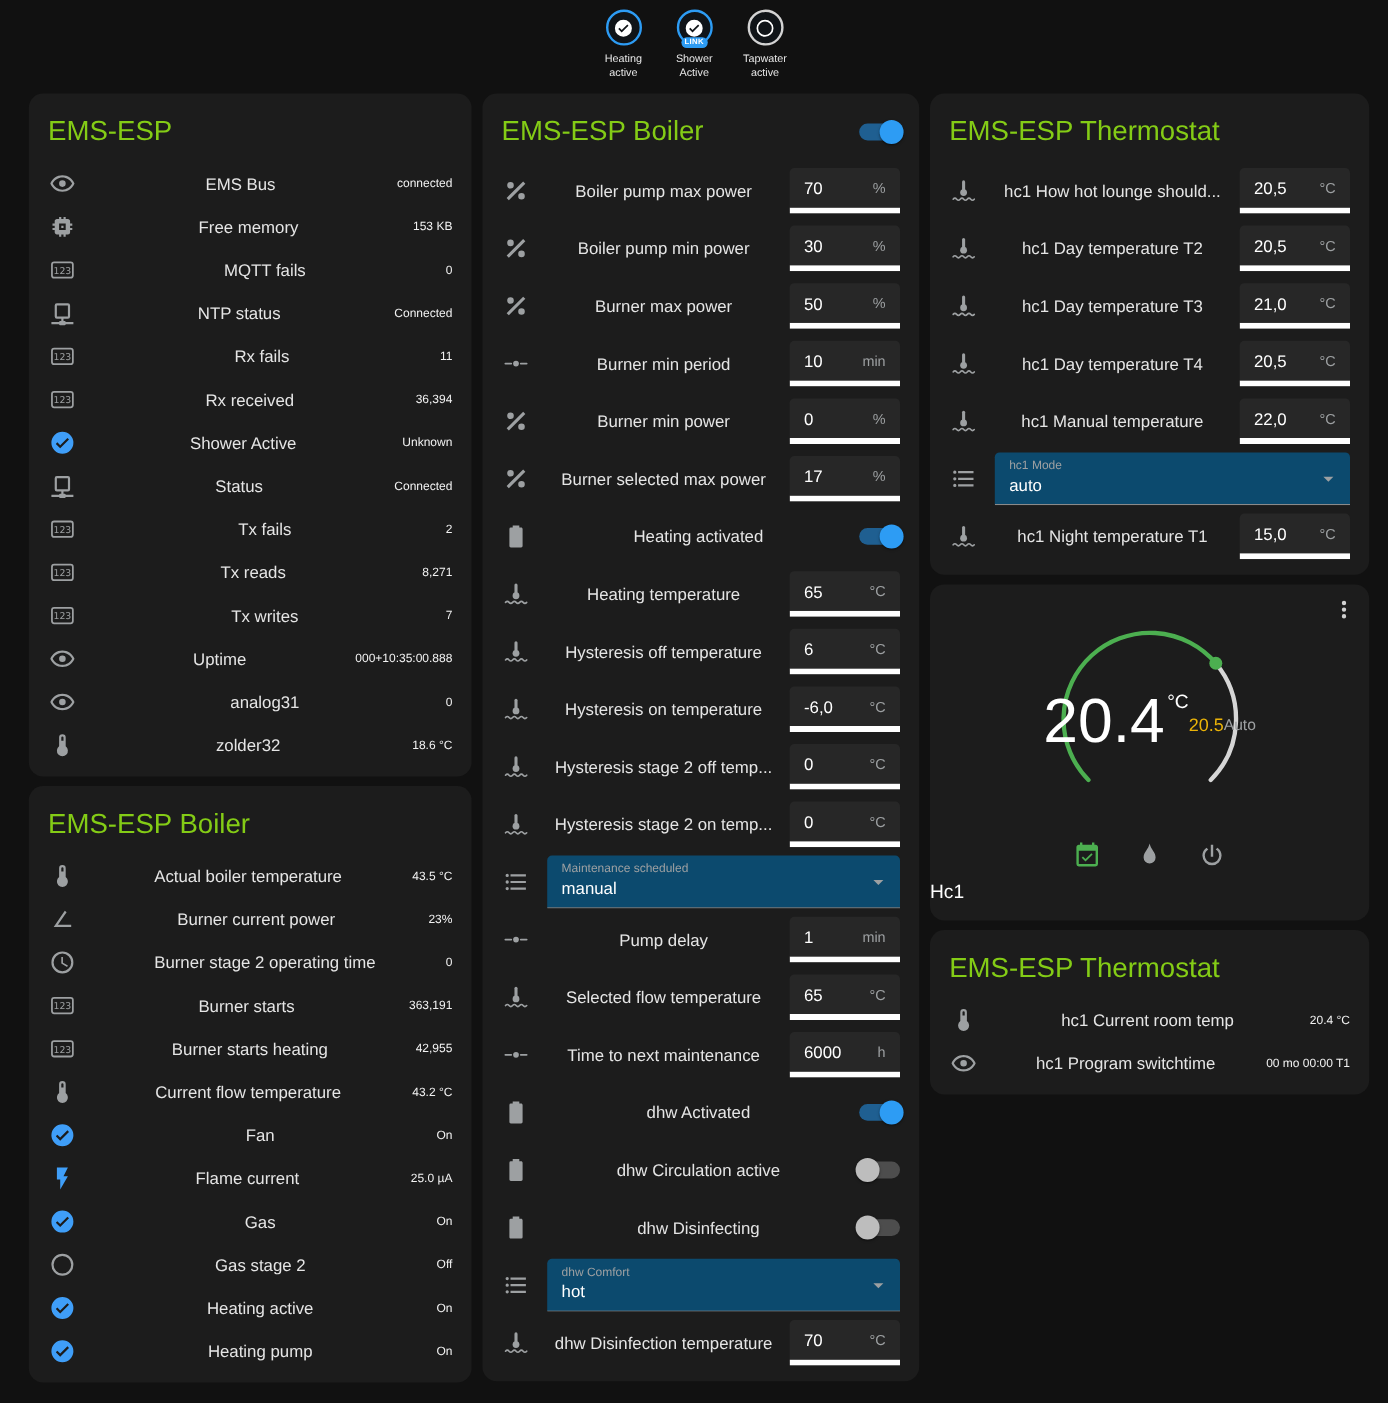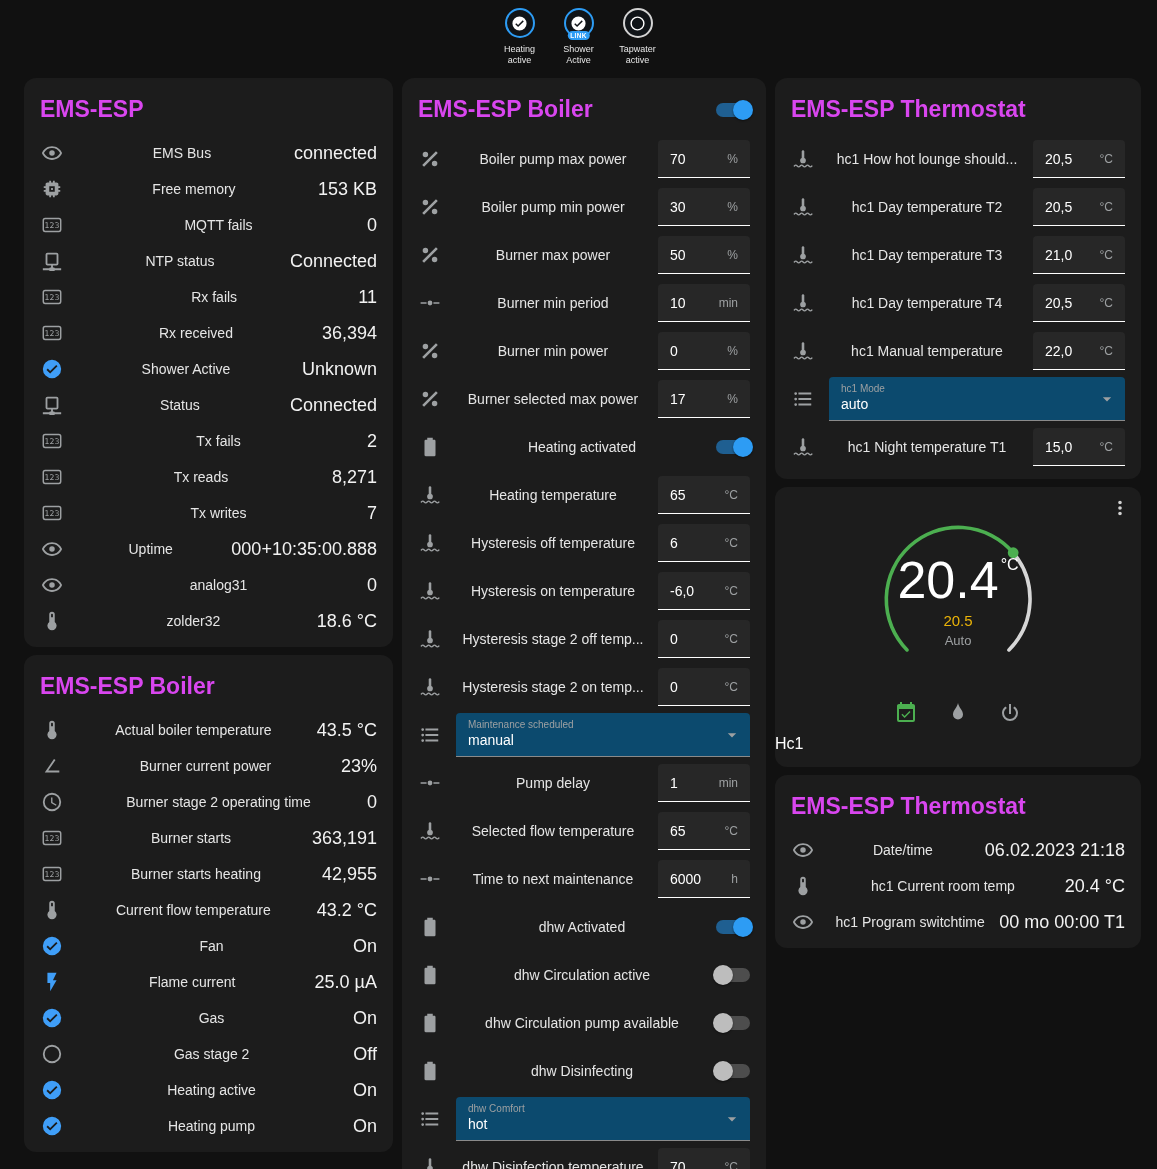--- a/index.html
+++ b/index.html
@@ -12,33 +12,33 @@
   .badge-circle { width:30px; height:30px; border-radius:50%; border:2px solid #2d9cf4;
     display:flex; align-items:center; justify-content:center; position:relative; background:#101418; }
   .badge-circle.off { border-color:#d3d3d3; }
   .badge-link { position:absolute; bottom:-4px; left:50%; transform:translateX(-50%);
     background:#2d9cf4; color:#fff; font-size:6.5px; font-weight:bold; border-radius:6px; padding:1px 3px; letter-spacing:.3px; }
   .badge-label { font-size:9px; color:#e7e7e7; text-align:center; margin-top:6px; line-height:1.25; }
 
   
   .main { display:grid; grid-template-columns:369px 364px 366px; gap:9px; padding:0 15px 0 24px; align-items:start; }
   .card { background:#1c1c1c; border-radius:12px; margin-bottom:8px; padding-bottom:8px; overflow:hidden; }
-  .card-title { font-size:23px; font-weight:700; color:#d946ef; padding:18px 16px 12px;
+  .card-title { font-size:23px; font-weight:400; color:#84cc16; padding:18px 16px 12px;
     display:flex; justify-content:space-between; align-items:center; }
 
   
   .row { display:flex; align-items:center; padding:0 16px; min-height:36px; }
   .row.control { min-height:48px; }
   .icon { width:24px; height:24px; margin-right:14px; color:#9da0a2; flex:none;
     display:flex; align-items:center; justify-content:center; }
   .icon.blue { color:#3f9ef8; }
   .label { flex:1; font-size:14px; color:#e5e5e5; white-space:nowrap; overflow:hidden; text-overflow:ellipsis; padding-right:8px;text-align:center; }
-  .value { font-size:18px; color:#f2f2f2; text-align:right; white-space:nowrap; }
-
-  .numbox { background:#272727; border-bottom:1px solid #ffffff; border-radius:4px 4px 0 0;
+  .value { font-size:10px; color:#f2f2f2; text-align:right; white-space:nowrap; }
+
+  .numbox { background:#272727; border-bottom:5px solid #ffffff; border-radius:4px 4px 0 0;
     height:38px; width:92px; display:flex; align-items:center; justify-content:space-between;
     padding:0 12px; gap:6px; flex:none; cursor:text; }
   .numbox .num { font-size:14px; color:#ffffff; }
   .numbox .unit { font-size:12px; color:#9da0a2; }
 
   .selectbox { flex:1; background:#0c4a6e; border-bottom:1px solid #8a8a8a; border-radius:4px 4px 0 0;
     height:44px; padding:6px 34px 0 12px; position:relative; cursor:pointer; }
   .selectbox .slabel { font-size:10px; color:#9da0a2; }
   .selectbox .sval { font-size:14px; color:#ffffff; margin-top:2px; }
   .selectbox .caret { position:absolute; right:8px; top:50%; transform:translateY(-50%); color:#9da0a2; }
@@ -49,21 +49,21 @@
     border-radius:50%; background:#2d9cf4; box-shadow:0 1px 2px rgba(0,0,0,.5); }
   .toggle.off { background:#4d4d4d; }
   .toggle.off::after { content:""; position:absolute; left:-3px; top:-3px; width:20px; height:20px;
     border-radius:50%; background:#bdbdbd; box-shadow:0 1px 2px rgba(0,0,0,.5); }
 
   
   .thermo-card { position:relative; padding:10px 0 14px; }
   .kebab { position:absolute; top:10px; right:8px; color:#d0d0d0; width:24px; height:24px; cursor:pointer; }
   .dial { width:190px; height:180px; margin:12px auto 0; position:relative; }
   .dial svg.arc { position:absolute; left:0; top:0; }
-  .dial-text { position:absolute; inset:0; display:flex; flex-direction:column; align-items:center; justify-content:center; padding-top:4px; }
+  .dial-text { position:absolute; inset:0; display:flex; flex-direction:row; align-items:center; justify-content:center; padding-top:4px; }
   .cur { font-size:52px; color:#ffffff; line-height:1; }
   .cur sup { font-size:16px; color:#ffffff; vertical-align:28px; margin-left:2px; }
   .target { font-size:15px; color:#eab308; margin-top:6px; }
   .hvmode { font-size:13px; color:#9da0a2; margin-top:4px; }
   .mode-icons { display:flex; justify-content:center; gap:28px; margin-top:12px; }
   .micon { width:24px; height:24px; color:#9da0a2; cursor:pointer; }
   .micon.active { color:#4caf50; }
   .thermo-name { font-size:16px; color:#ffffff; margin-top:10px; }
 </style>
 </head>
@@ -581,29 +581,20 @@
           <span class="label">dhw Activated</span>
           <div class="toggle on"></div>
         </div>
         <div class="row control">
           <span class="icon">
             <svg viewBox="0 0 24 24" width="22" height="22" fill="currentColor">
               <path d="M16.67,4H15V2H9V4H7.33A1.33,1.33 0 0,0 6,5.33V20.67C6,21.4 6.6,22 7.33,22H16.67A1.33,1.33 0 0,0 18,20.67V5.33C18,4.6 17.4,4 16.67,4Z"></path>
             </svg>
           </span>
           <span class="label">dhw Circulation active</span>
-          <div class="toggle off"></div>
-        </div>
-        <div class="row control">
-          <span class="icon">
-            <svg viewBox="0 0 24 24" width="22" height="22" fill="currentColor">
-              <path d="M16.67,4H15V2H9V4H7.33A1.33,1.33 0 0,0 6,5.33V20.67C6,21.4 6.6,22 7.33,22H16.67A1.33,1.33 0 0,0 18,20.67V5.33C18,4.6 17.4,4 16.67,4Z"></path>
-            </svg>
-          </span>
-          <span class="label">dhw Circulation pump available</span>
           <div class="toggle off"></div>
         </div>
         <div class="row control">
           <span class="icon">
             <svg viewBox="0 0 24 24" width="22" height="22" fill="currentColor">
               <path d="M16.67,4H15V2H9V4H7.33A1.33,1.33 0 0,0 6,5.33V20.67C6,21.4 6.6,22 7.33,22H16.67A1.33,1.33 0 0,0 18,20.67V5.33C18,4.6 17.4,4 16.67,4Z"></path>
             </svg>
           </span>
           <span class="label">dhw Disinfecting</span>
           <div class="toggle off"></div>
@@ -771,29 +762,20 @@
         </div>
         <div class="thermo-name">Hc1</div>
       </div>
       <div class="card">
         <div class="card-title">
           <span>EMS-ESP Thermostat</span>
         </div>
         <div class="row">
           <span class="icon">
             <svg viewBox="0 0 24 24" width="22" height="22" fill="currentColor">
-              <path d="M12,9A3,3 0 0,1 15,12A3,3 0 0,1 12,15A3,3 0 0,1 9,12A3,3 0 0,1 12,9M12,4.5C17,4.5 21.27,7.61 23,12C21.27,16.39 17,19.5 12,19.5C7,19.5 2.73,16.39 1,12C2.73,7.61 7,4.5 12,4.5M3.18,12C4.83,15.36 8.24,17.5 12,17.5C15.76,17.5 19.17,15.36 20.82,12C19.17,8.64 15.76,6.5 12,6.5C8.24,6.5 4.83,8.64 3.18,12Z"></path>
-            </svg>
-          </span>
-          <span class="label">Date/time</span>
-          <span class="value">06.02.2023 21:18</span>
-        </div>
-        <div class="row">
-          <span class="icon">
-            <svg viewBox="0 0 24 24" width="22" height="22" fill="currentColor">
               <path fill-rule="evenodd" d="M15,13V5A3,3 0 0,0 9,5V13A5,5 0 1,0 15,13M12,4A1,1 0 0,1 13,5V8H11V5A1,1 0 0,1 12,4Z"></path>
             </svg>
           </span>
           <span class="label">hc1 Current room temp</span>
           <span class="value">20.4 °C</span>
         </div>
         <div class="row">
           <span class="icon">
             <svg viewBox="0 0 24 24" width="22" height="22" fill="currentColor">
               <path d="M12,9A3,3 0 0,1 15,12A3,3 0 0,1 12,15A3,3 0 0,1 9,12A3,3 0 0,1 12,9M12,4.5C17,4.5 21.27,7.61 23,12C21.27,16.39 17,19.5 12,19.5C7,19.5 2.73,16.39 1,12C2.73,7.61 7,4.5 12,4.5M3.18,12C4.83,15.36 8.24,17.5 12,17.5C15.76,17.5 19.17,15.36 20.82,12C19.17,8.64 15.76,6.5 12,6.5C8.24,6.5 4.83,8.64 3.18,12Z"></path>

